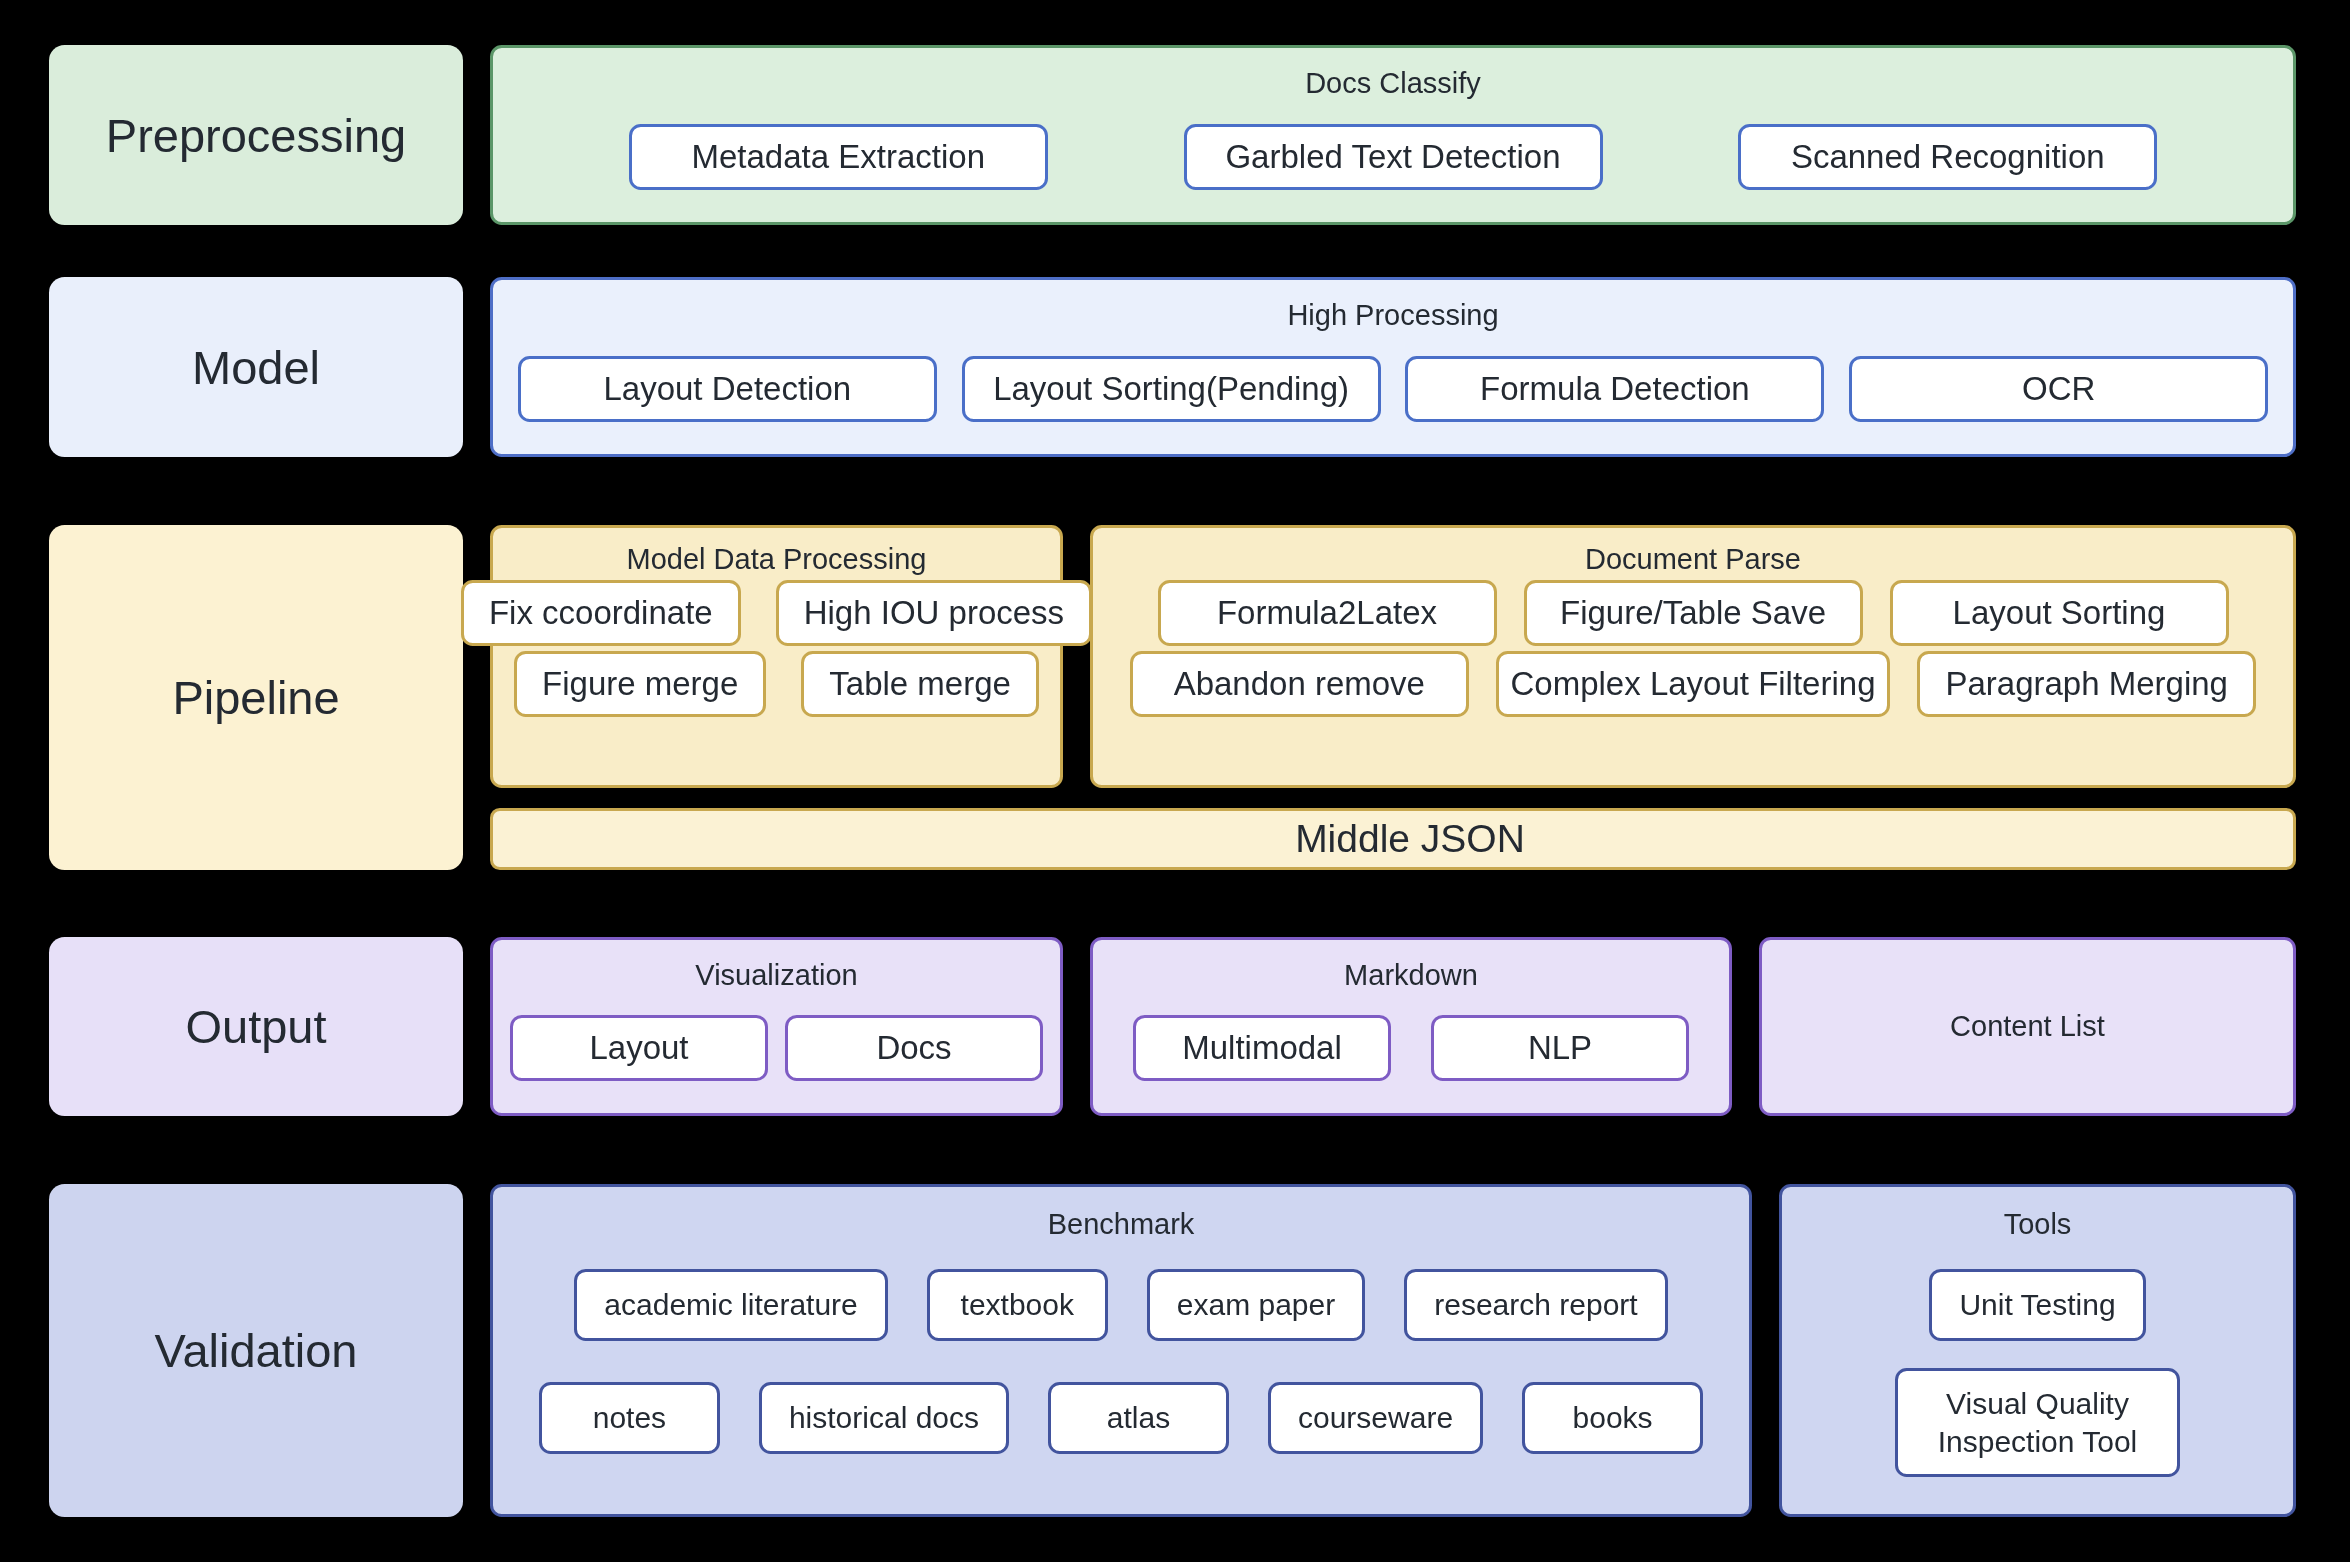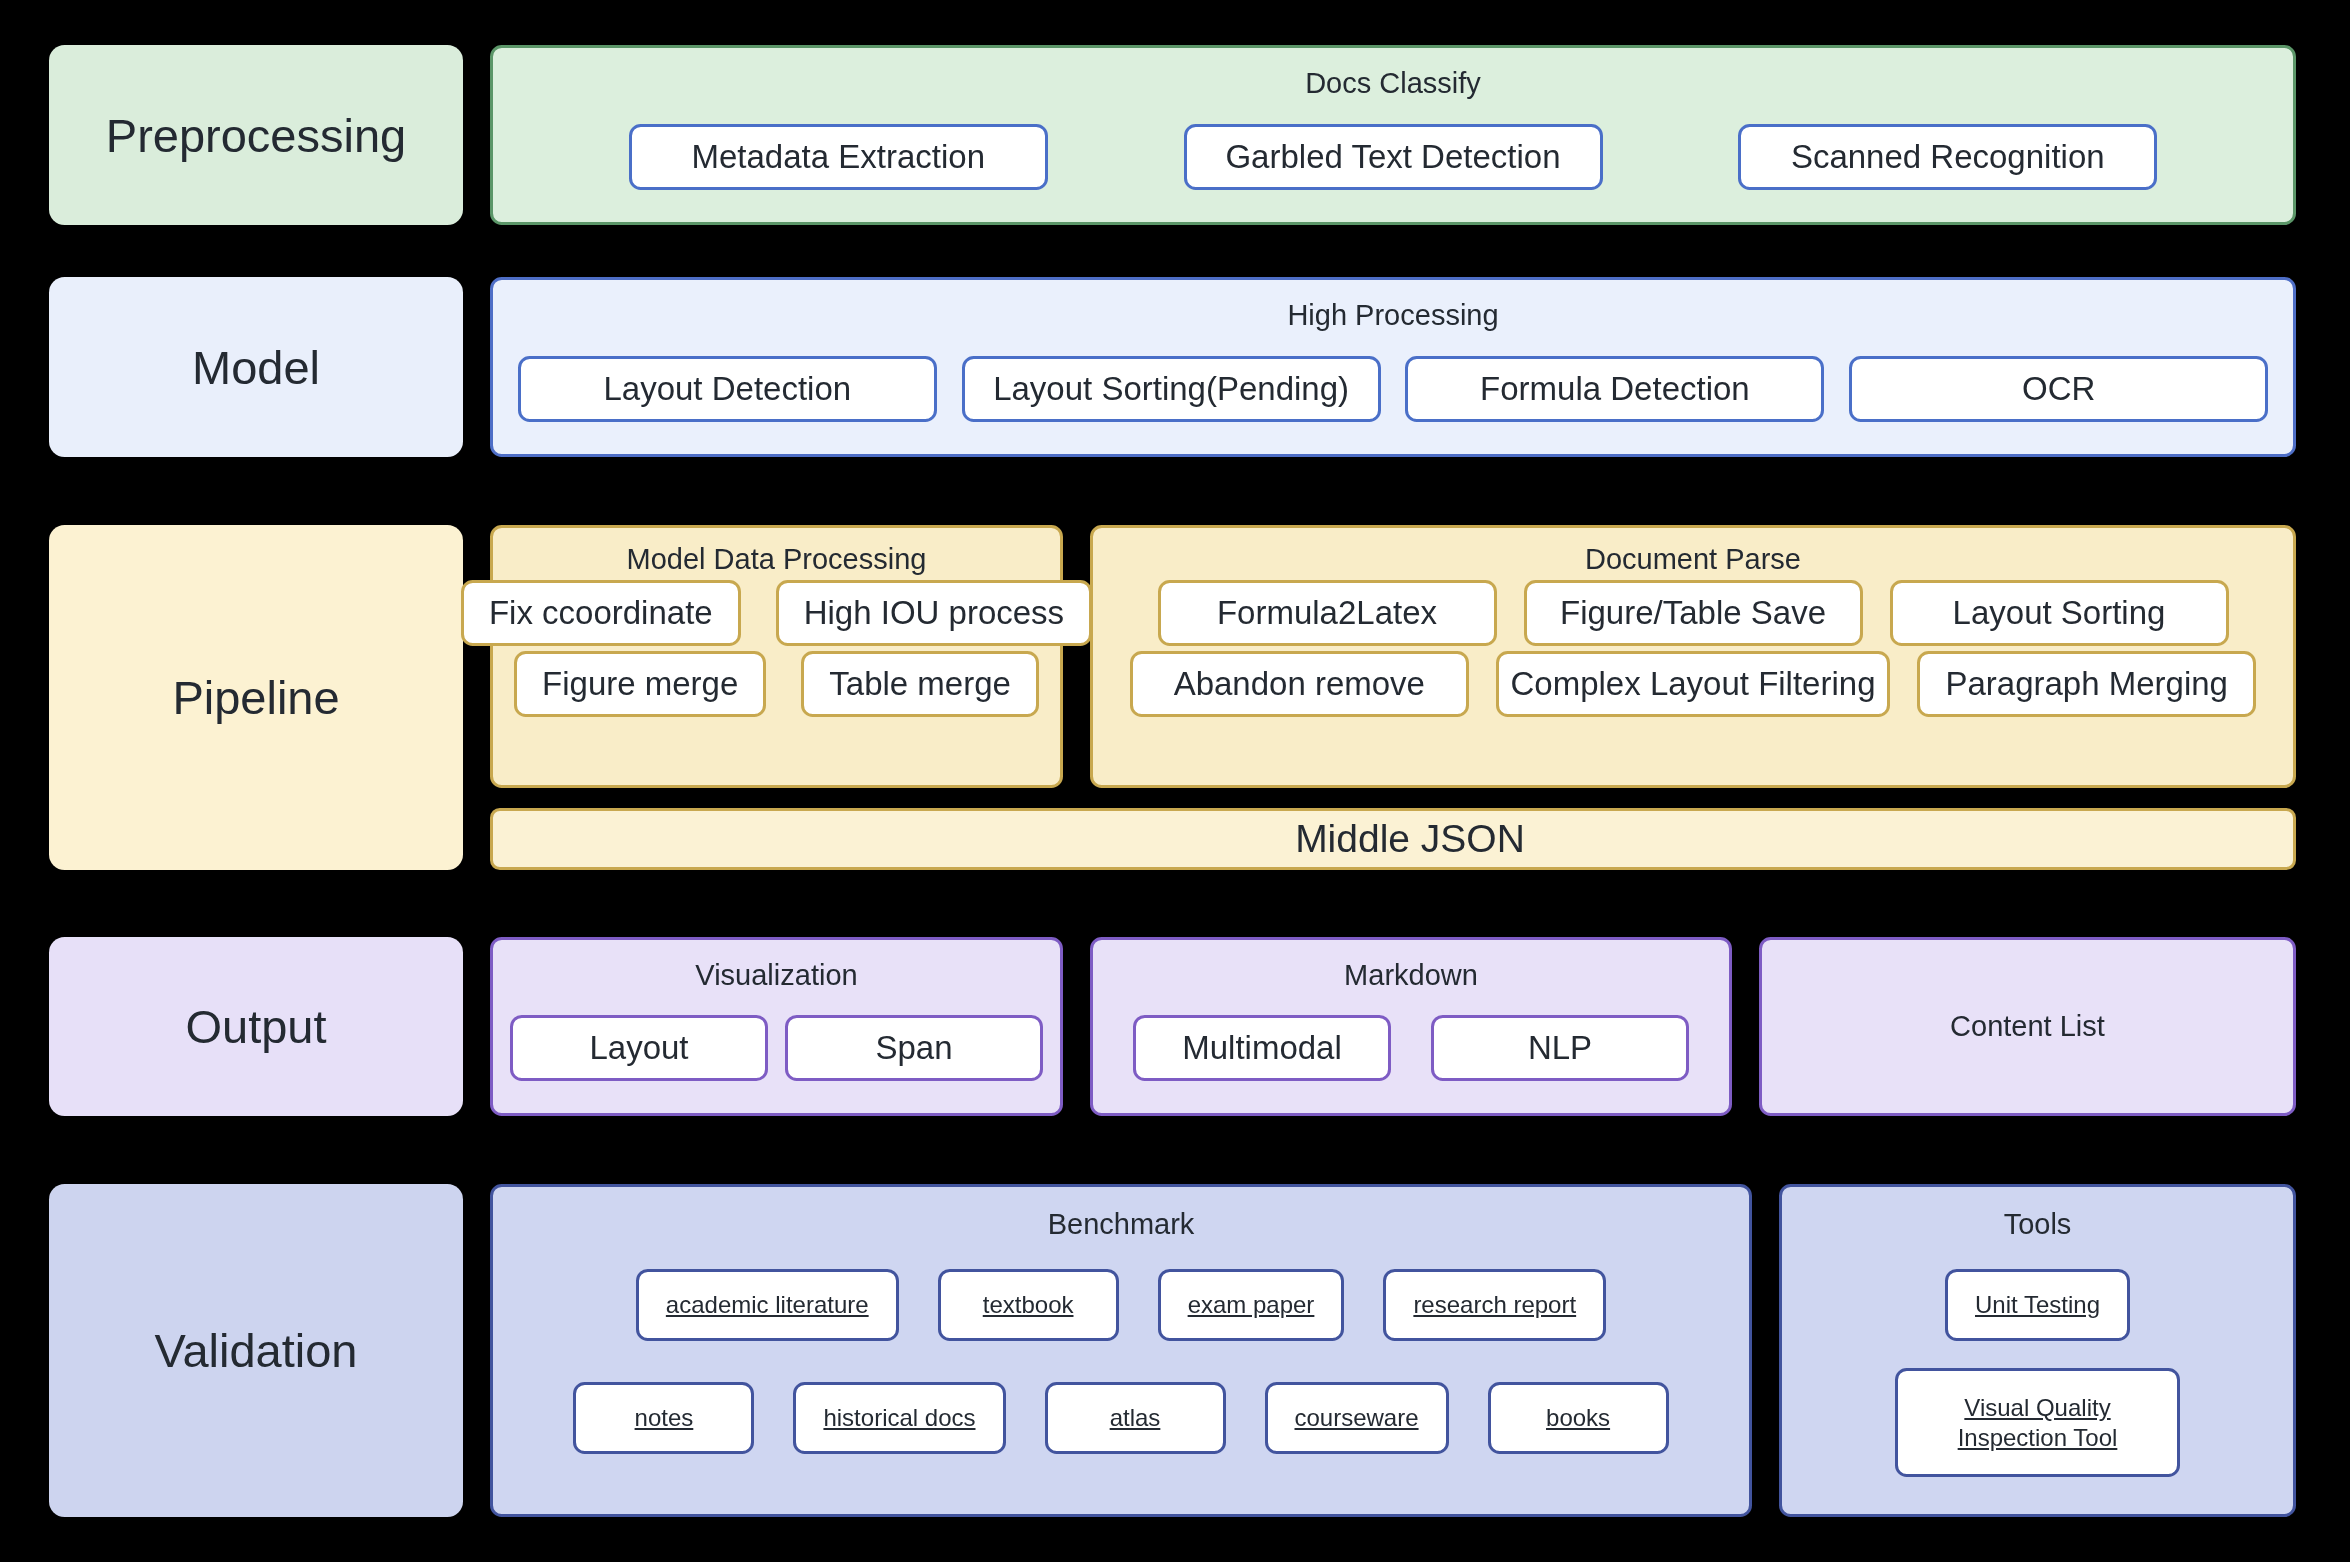--- a/index.html
+++ b/index.html
@@ -68,21 +68,21 @@
   
   .vis{width:573px;flex:none;}
   .md{width:642px;flex:none;}
   .cl{flex:1;}
   .r4 .btn{width:258px;flex:none;}
   .cl .container-title{flex:1;display:flex;align-items:center;justify-content:center;padding-top:0;}
   
   .bench{width:1262px;flex:none;}
   .tools{flex:1;}
   .r5 .container-title{padding-top:21.5px;}
-  .r5 .btn{height:72px;font-size:24px;padding:0 27px;min-width:181px;text-decoration:underline;}
+  .r5 .btn{height:72px;font-size:30px;padding:0 27px;min-width:181px;}
   .bench .btn-row{justify-content:center;gap:39px;}
   .bench .btn-row.first{margin-top:29px;}
   .bench .btn-row.second{margin-top:41px;justify-content:center;}
   .tools-col{flex:1;display:flex;flex-direction:column;align-items:center;}
   .tools .btn.unit{margin-top:29px;}
   .tools .btn.vqit{
     margin-top:27px;width:285px;height:109px;min-width:0;
     white-space:normal;text-align:center;line-height:1.25;padding:0 11.7px;
   }
 </style>
@@ -153,21 +153,21 @@
     </div>
   </section>
 
   <section class="row r4 theme-purple">
     <div class="row-label">Output</div>
     <div class="row-content">
       <div class="container vis">
         <div class="container-title">Visualization</div>
         <div class="btn-row">
           <div class="btn">Layout</div>
-          <div class="btn">Span</div>
+          <div class="btn">Docs</div>
         </div>
       </div>
       <div class="container md">
         <div class="container-title">Markdown</div>
         <div class="btn-row">
           <div class="btn">Multimodal</div>
           <div class="btn">NLP</div>
         </div>
       </div>
       <div class="container cl">

